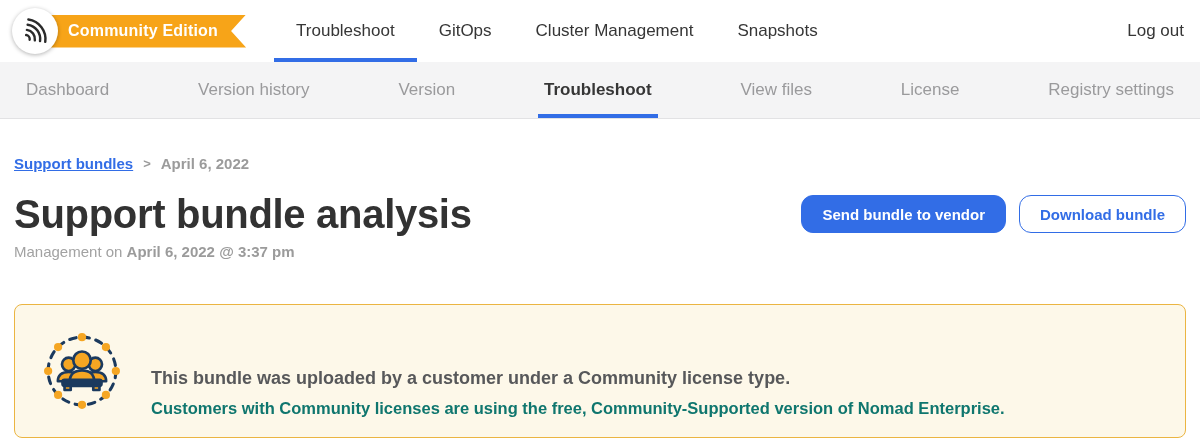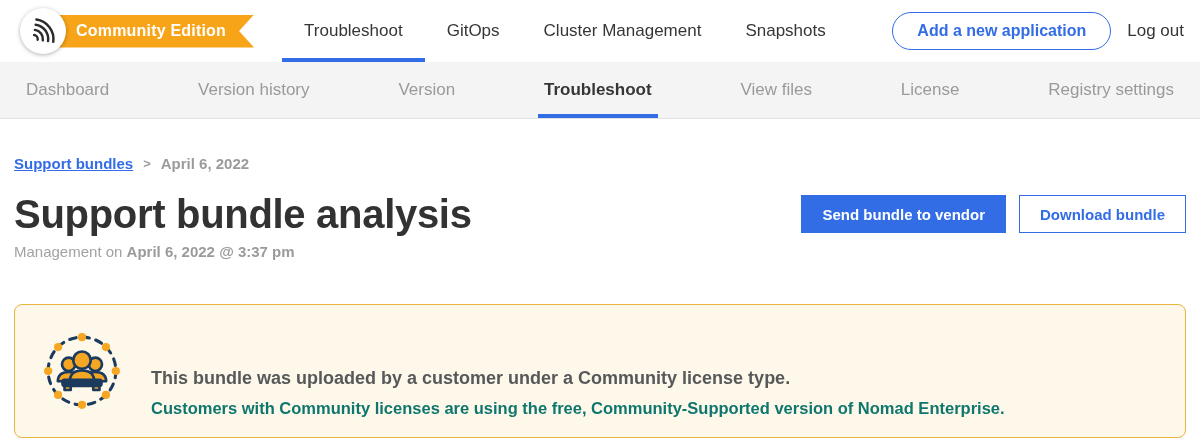--- a/index.html
+++ b/index.html
@@ -1,21 +1,21 @@
 <!DOCTYPE html>
 <html><head>
 <meta charset="utf-8">
 <style>
   * { margin:0; padding:0; box-sizing:border-box; }
   html,body { width:1200px; height:438px; background:#ffffff; overflow:hidden;
               font-family:"Liberation Sans","DejaVu Sans",sans-serif; }
 
   
   .topnav { height:62px; background:#fff; display:flex; align-items:stretch; }
-  .brand { display:flex; align-items:center; padding-left:20px; }
+  .brand { display:flex; align-items:center; padding-left:12px; }
   .logo-circle { width:46px; height:46px; border-radius:50%; background:#fff;
     box-shadow:0 1px 4px rgba(0,0,0,.3); display:flex; align-items:center; justify-content:center;
     position:relative; z-index:2; }
   .badge { height:33px; background:#F7A418; color:#fff; font-weight:bold; font-size:16px;
     display:flex; align-items:center; padding:0 28px 0 34px; margin-left:-24px; position:relative; z-index:1;
     clip-path:polygon(0 0,100% 0,calc(100% - 15px) 50%,100% 100%,0 100%); letter-spacing:.2px; }
   .toptabs { display:flex; align-items:stretch; margin-left:28px; }
   .toptab { display:flex; align-items:center; padding:0 22px; font-size:17px; color:#363636;
     cursor:pointer; border-bottom:4px solid transparent; padding-top:4px; }
   .toptab.active { border-bottom-color:#326DE6; }
@@ -37,21 +37,21 @@
   .breadcrumb { margin-top:36px; font-size:15px; display:flex; align-items:center; gap:10px; }
   .breadcrumb a { color:#326DE6; font-weight:bold; text-decoration:underline; cursor:pointer; }
   .crumb-sep { color:#9B9B9B; font-weight:bold; font-size:13px; }
   .crumb-current { color:#9B9B9B; font-weight:bold; }
 
   .title-row { display:flex; align-items:flex-start; justify-content:space-between; margin-top:20px; }
   .page-title { font-size:40px; font-weight:bold; color:#323232; letter-spacing:-.3px; }
   .collected { margin-top:6px; font-size:15px; color:#A2A2A2; }
   .collected b { color:#9B9B9B;margin-top:24px; }
   .title-actions { display:flex; gap:13px; margin-top:3px; }
-  .btn { height:38px; border-radius:0; font-size:15px; font-weight:bold; cursor:pointer;
+  .btn { height:38px; border-radius:12px; font-size:15px; font-weight:bold; cursor:pointer;
     font-family:inherit; padding:0 20px; }
   .btn-primary { background:#326DE6; border:1px solid #326DE6; color:#fff; }
   .btn-outline { background:#fff; border:1px solid #326DE6; color:#326DE6; }
 
   
   .alert { margin-top:44px; border:1px solid #EBB542; background:#FDF8E9; border-radius:8px;
     height:134px; display:flex; align-items:center; padding:0 28px; gap:30px; }
   .alert-icon { width:78px; height:78px; flex:0 0 auto; }
   .alert-heading { font-size:18px; font-weight:bold; color:#57585A;margin-top:44px; }
   .alert-body { margin-top:10px; font-size:16.5px; color:#0f766e;font-weight:bold; }
@@ -75,21 +75,20 @@
   </div>
 
   <nav class="toptabs">
     <div class="toptab active">Troubleshoot</div>
     <div class="toptab">GitOps</div>
     <div class="toptab">Cluster Management</div>
     <div class="toptab">Snapshots</div>
   </nav>
 
   <div class="topnav-right">
-    <button class="pill-btn">Add a new application</button>
     <span class="logout">Log out</span>
   </div>
 </header>
 
 <nav class="subnav">
   <div class="subtab">Dashboard</div>
   <div class="subtab">Version history</div>
   <div class="subtab">Version</div>
   <div class="subtab active">Troubleshoot</div>
   <div class="subtab">View files</div>

